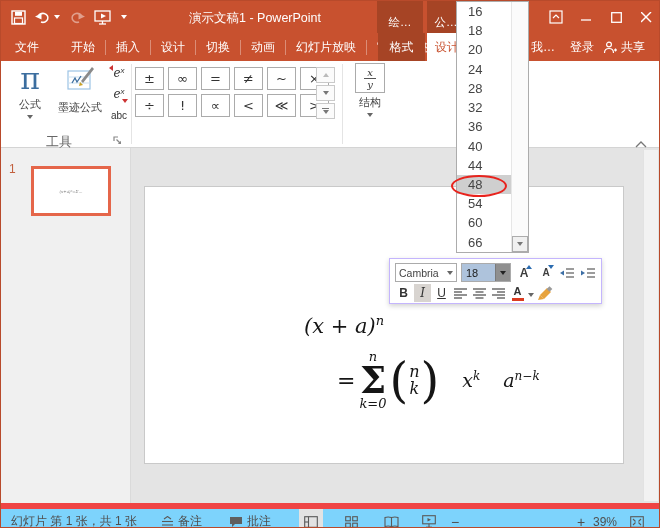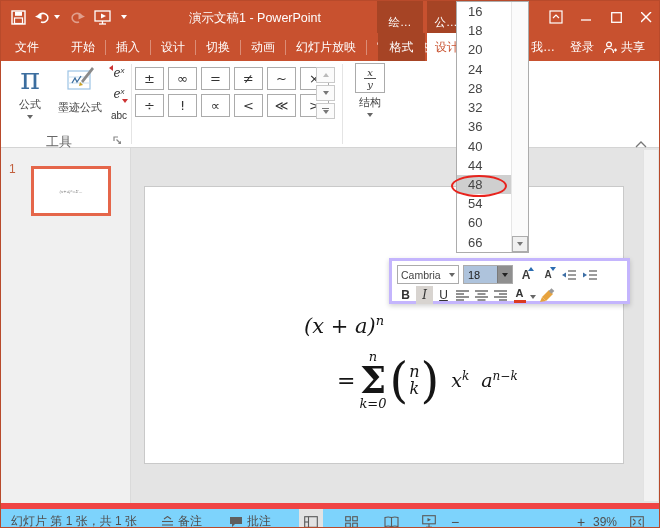--- a/index.html
+++ b/index.html
@@ -62,32 +62,32 @@
 #eq-line1{left:303px;top:312px;font-size:21px}
 #eq-line1 sup{font-size:13px}
 #eq-line2{left:336px;top:340px;height:78px;display:flex;align-items:center}
 #eq-equals{font-size:22px;margin-right:4px}
 #eq-sum{display:flex;flex-direction:column;align-items:center;line-height:1}
 #eq-sum .lim{font-size:13px;line-height:13px}
 #eq-sigma{font-size:37px;line-height:34px;font-weight:700;font-style:normal}
 #eq-binom{display:flex;align-items:center;margin-left:3px}
 .bigparen{font-size:48px;line-height:.85;font-style:normal;font-weight:400}
 #eq-nk{display:flex;flex-direction:column;align-items:center;font-size:16px;line-height:17px;margin:0 1px}
-.term{font-size:19px;margin-left:12px}
+.term{font-size:19px;margin-left:23px}
 .term sup{font-size:12px}
 
 #sizedd{left:455px;top:0;width:73px;height:252px;background:#fff;border:1px solid #ACACAC;z-index:50;display:flex}
 #sizedd-items{width:54px}
 .dditem{height:19.23px;line-height:19.23px;padding-left:11px;font-size:13px;color:#444}
 .dditem.sel{background:#CFCFCF}
 #sizedd-scroll{flex:1;border-left:1px solid #E6E6E6;background:#FBFBFB;position:relative}
 #sizedd-downbtn{position:absolute;left:0;bottom:0;width:16px;height:16px;border:1px solid #ACACAC;background:#F0F0F0;display:flex;align-items:center;justify-content:center}
 #red-ellipse{left:450px;top:174px;width:56px;height:22px;border:2px solid #E8231D;border-radius:50%;z-index:99}
 
-#minitb{left:388px;top:257px;width:241px;height:46px;background:#fff;border:3px solid #c4b5fd;box-shadow:0 2px 5px rgba(0,0,0,.18);z-index:40}
+#minitb{left:388px;top:257px;width:213px;height:46px;background:#fff;border:1px solid #c4b5fd;box-shadow:0 2px 5px rgba(0,0,0,.18);z-index:40}
 #mtb-r1{position:absolute;left:5px;top:4px;height:19px;display:flex;align-items:center;gap:4px}
 #mtb-r2{position:absolute;left:5px;top:25px;height:18px;display:flex;align-items:center;gap:2px}
 #fontcombo{width:62px;height:19px;border:1px solid #ABABAB;display:flex;align-items:center}
 #fontcombo .nm{flex:1;font-size:10.5px;padding-left:3px;color:#444;white-space:nowrap;overflow:hidden}
 #sizecombo{width:50px;height:19px;border:1px solid #ABABAB;display:flex}
 #sizecombo .val{flex:1;background:#AEC3DC;font-size:11px;color:#1c1c1c;display:flex;align-items:center;padding-left:4px}
 #sizecombo .btn{width:15px;background:#8F8F8F;border-left:1px solid #7A7A7A;display:flex;align-items:center;justify-content:center}
 #sizecombo .btn .dda2{width:0;height:0;border-left:3.5px solid transparent;border-right:3.5px solid transparent;border-top:4px solid #222}
 .fsz{position:relative;width:18px;height:18px;display:flex;align-items:center;justify-content:center;font-weight:700;color:#3d3d3d}
 .bluetri-up{position:absolute;right:1px;top:1px;width:0;height:0;border-left:3px solid transparent;border-right:3px solid transparent;border-bottom:4px solid #2B6CB0}

